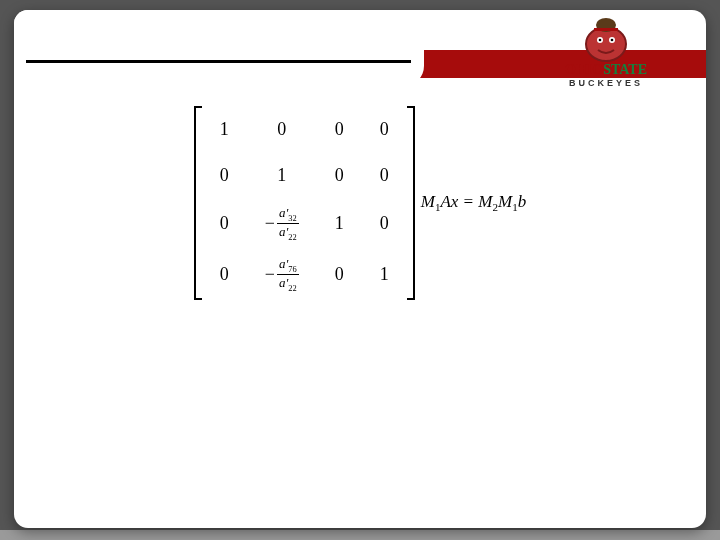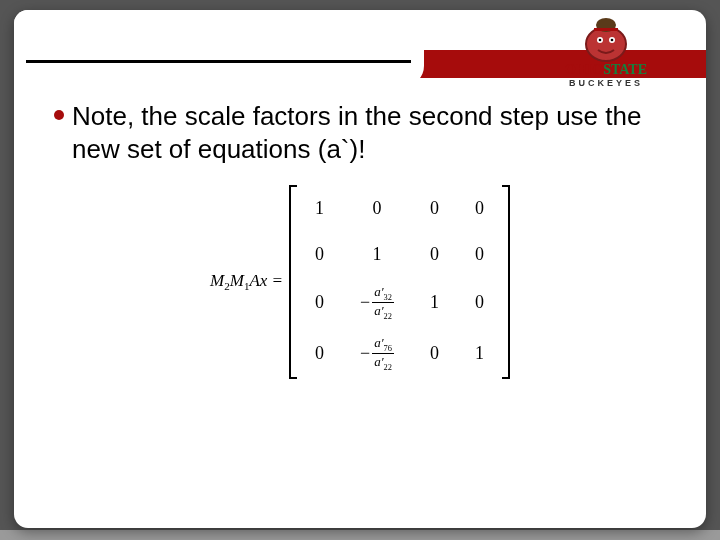--- a/index.html
+++ b/index.html
@@ -150,29 +150,22 @@
         <path d="M22 36 Q30 42 38 36" stroke="#7a1a1a" stroke-width="2" fill="none"></path>
       </svg>
     </div>
     <div class="logo-text">
       <span>OHIO</span><span class="grey">STATE</span>
     </div>
     <div class="logo-sub">BUCKEYES</div>
   </div>
 
   <div class="content">
-    <div class="bullet-row">
-      <div class="bullet-dot"></div>
-      <div class="bullet-text">Note, the scale factors in the second step use the new set of equations (a`)!</div>
-    </div>
 
     <div class="math-row">
-      <span>
-        <i>M</i><span class="sub">2</span><i>M</i><span class="sub">1</span><i>Ax =</i>
-      </span>
 
       <div class="matrix-wrap">
         <div class="bracket left"></div>
         <table class="matrix">
           <tbody>
               <tr>
             <td>1</td>
             <td>0</td>
             <td>0</td>
             <td>0</td>
@@ -209,15 +202,18 @@
               </span>
             </td>
             <td>0</td>
             <td>1</td>
           </tr>
         </tbody>
           </table>
         <div class="bracket right"></div>
       </div>
 
+      <span>
+        <i>M</i><span class="sub">1</span><i>Ax = M</i><span class="sub">2</span><i>M</i><span class="sub">1</span><i>b</i>
+      </span>
     </div>
   </div>
 </div>
 
 </body></html>

